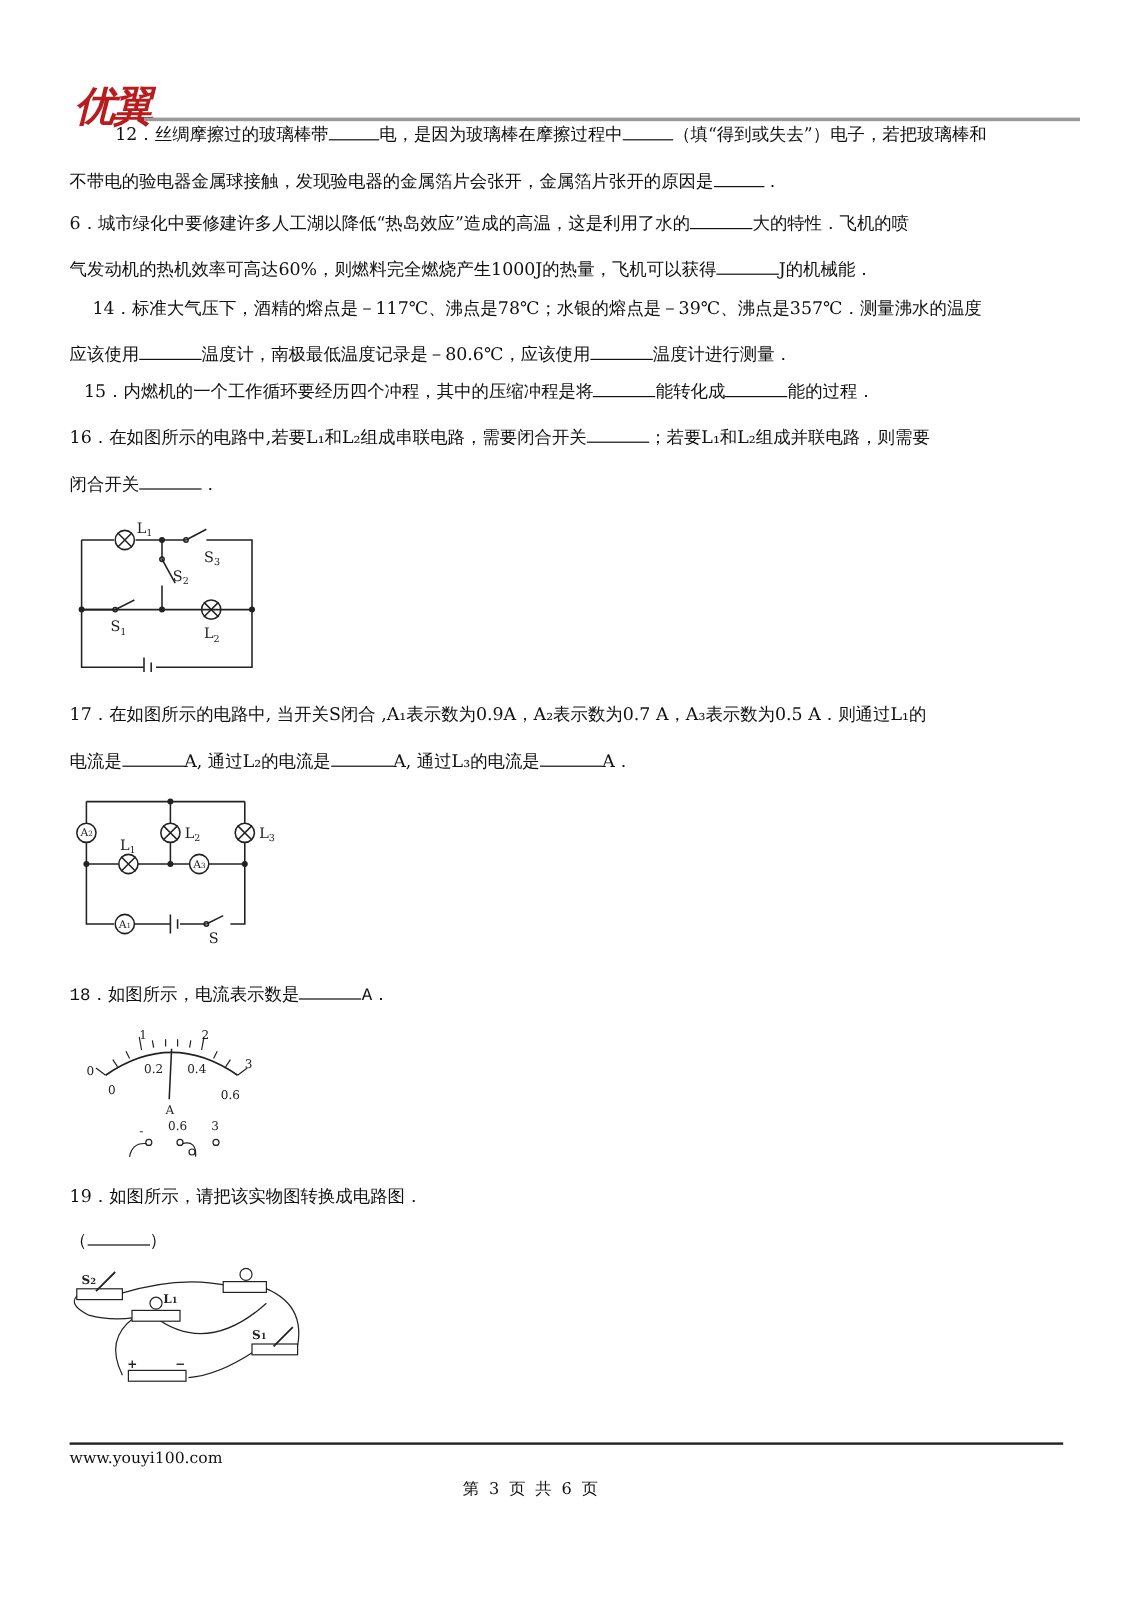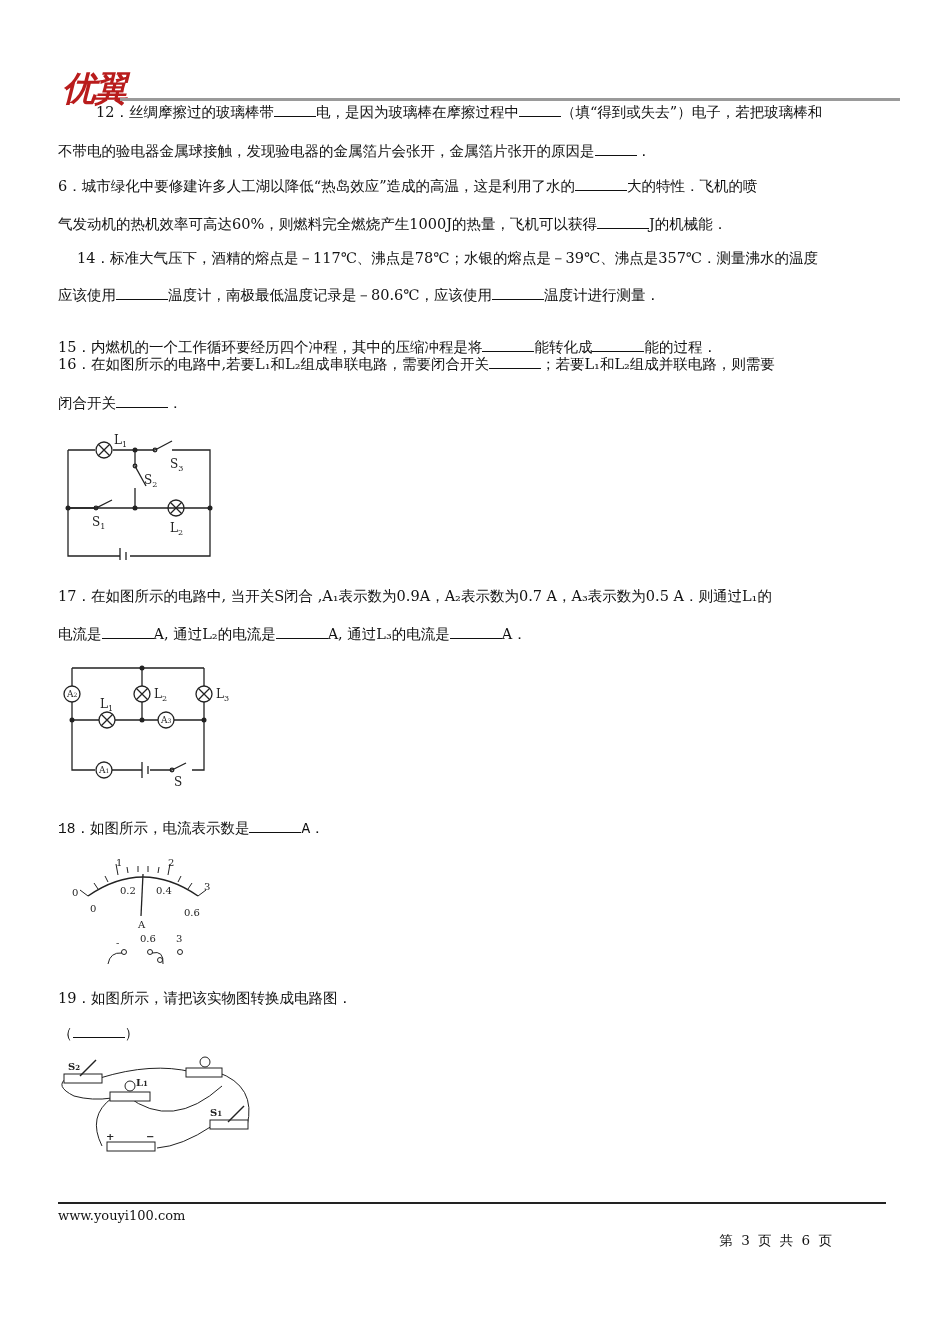--- a/index.html
+++ b/index.html
@@ -7,36 +7,36 @@
          font-family:"DejaVu Serif","Liberation Serif",serif; color:#111; }
   .logo { position:absolute; left:62px; top:66px; font-family:"DejaVu Sans","Liberation Sans",sans-serif;
           font-weight:bold; font-style:italic; font-size:34px; color:#b91c1c; letter-spacing:-2px; }
   .header-rule { position:absolute; left:120px; top:98px; width:780px; height:3px; background:#9a9a9a; }
   .line { position:absolute; left:58px; font-size:14.5px; white-space:nowrap; line-height:20px; }
   .blank { display:inline-block; border-bottom:1px solid #111; height:14px; vertical-align:baseline; }
   .b5 { width:42px; } .b7 { width:52px; }
   .fig { position:absolute; }
   .footer-rule { position:absolute; left:58px; top:1202px; width:828px; height:2px; background:#222; }
   .footer-url { position:absolute; left:58px; top:1208px; font-size:13px; }
-  .page-no { position:absolute; left:0; width:834px; text-align:right; top:1232px; font-size:13.5px; letter-spacing:2px; }
+  .page-no { position:absolute; left:0; width:834px; text-align:center; top:1232px; font-size:13.5px; letter-spacing:2px;padding-left:26px; }
 </style>
 </head>
 <body>
 
 <div class="logo">优翼</div>
 <div class="header-rule"></div>
 
 <div id="lines">
     <div class="line" style="top: 102px; margin-left: 38px;"><span>12．丝绸摩擦过的玻璃棒带</span><span class="blank b5"></span><span>电，是因为玻璃棒在摩擦过程中</span><span class="blank b5"></span><span>（填“得到或失去”）电子，若把玻璃棒和</span></div>
     <div class="line" style="top: 141px;"><span>不带电的验电器金属球接触，发现验电器的金属箔片会张开，金属箔片张开的原因是</span><span class="blank b5"></span><span>．</span></div>
     <div class="line" style="top: 176px;"><span>6．城市绿化中要修建许多人工湖以降低“热岛效应”造成的高温，这是利用了水的</span><span class="blank b7"></span><span>大的特性．飞机的喷</span></div>
     <div class="line" style="top: 214px;"><span>气发动机的热机效率可高达60%，则燃料完全燃烧产生1000J的热量，飞机可以获得</span><span class="blank b7"></span><span>J的机械能．</span></div>
     <div class="line" style="top: 248px; margin-left: 19px;"><span>14．标准大气压下，酒精的熔点是－117℃、沸点是78℃；水银的熔点是－39℃、沸点是357℃．测量沸水的温度</span></div>
     <div class="line" style="top: 285px;"><span>应该使用</span><span class="blank b7"></span><span>温度计，南极最低温度记录是－80.6℃，应该使用</span><span class="blank b7"></span><span>温度计进行测量．</span></div>
-    <div class="line" style="top: 337px;"><span>15．内燃机的一个工作循环要经历四个冲程，其中的压缩冲程是将</span><span class="blank b7"></span><span>能转化成</span><span class="blank b7"></span><span>能的过程．</span></div>
+    <div class="line" style="top: 316px; margin-left: 12px;"><span>15．内燃机的一个工作循环要经历四个冲程，其中的压缩冲程是将</span><span class="blank b7"></span><span>能转化成</span><span class="blank b7"></span><span>能的过程．</span></div>
     <div class="line" style="top: 354px;"><span>16．在如图所示的电路中,若要L₁和L₂组成串联电路，需要闭合开关</span><span class="blank b7"></span><span>；若要L₁和L₂组成并联电路，则需要</span></div>
     <div class="line" style="top: 393px;"><span>闭合开关</span><span class="blank b7"></span><span>．</span></div>
     <div class="line" style="top: 586px;"><span>17．在如图所示的电路中, 当开关S闭合 ,A₁表示数为0.9A，A₂表示数为0.7 A，A₃表示数为0.5 A．则通过L₁的</span></div>
     <div class="line" style="top: 624px;"><span>电流是</span><span class="blank b7"></span><span>A, 通过L₂的电流是</span><span class="blank b7"></span><span>A, 通过L₃的电流是</span><span class="blank b7"></span><span>A．</span></div>
     <div class="line" style="top: 818px; font-family: Liberation Mono, monospace;"><span>18．如图所示，电流表示数是</span><span class="blank b7"></span><span>A．</span></div>
     <div class="line" style="top: 988px;"><span>19．如图所示，请把该实物图转换成电路图．</span></div>
     <div class="line" style="top: 1023px;"><span>（</span><span class="blank b7"></span><span>）</span></div>
   </div>
 
 <svg class="fig" style="left:60px;top:428px" width="160" height="132" viewBox="0 0 160 132">

